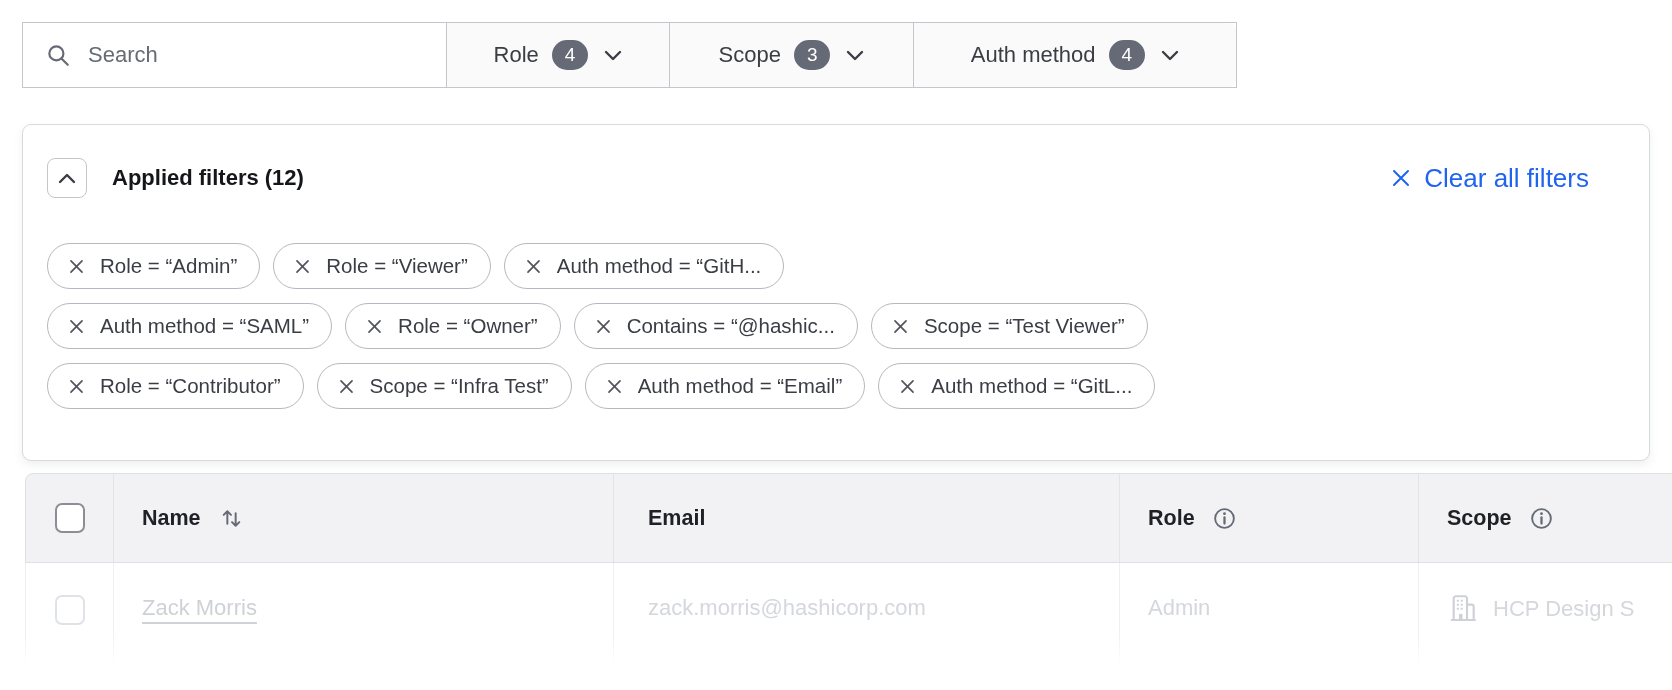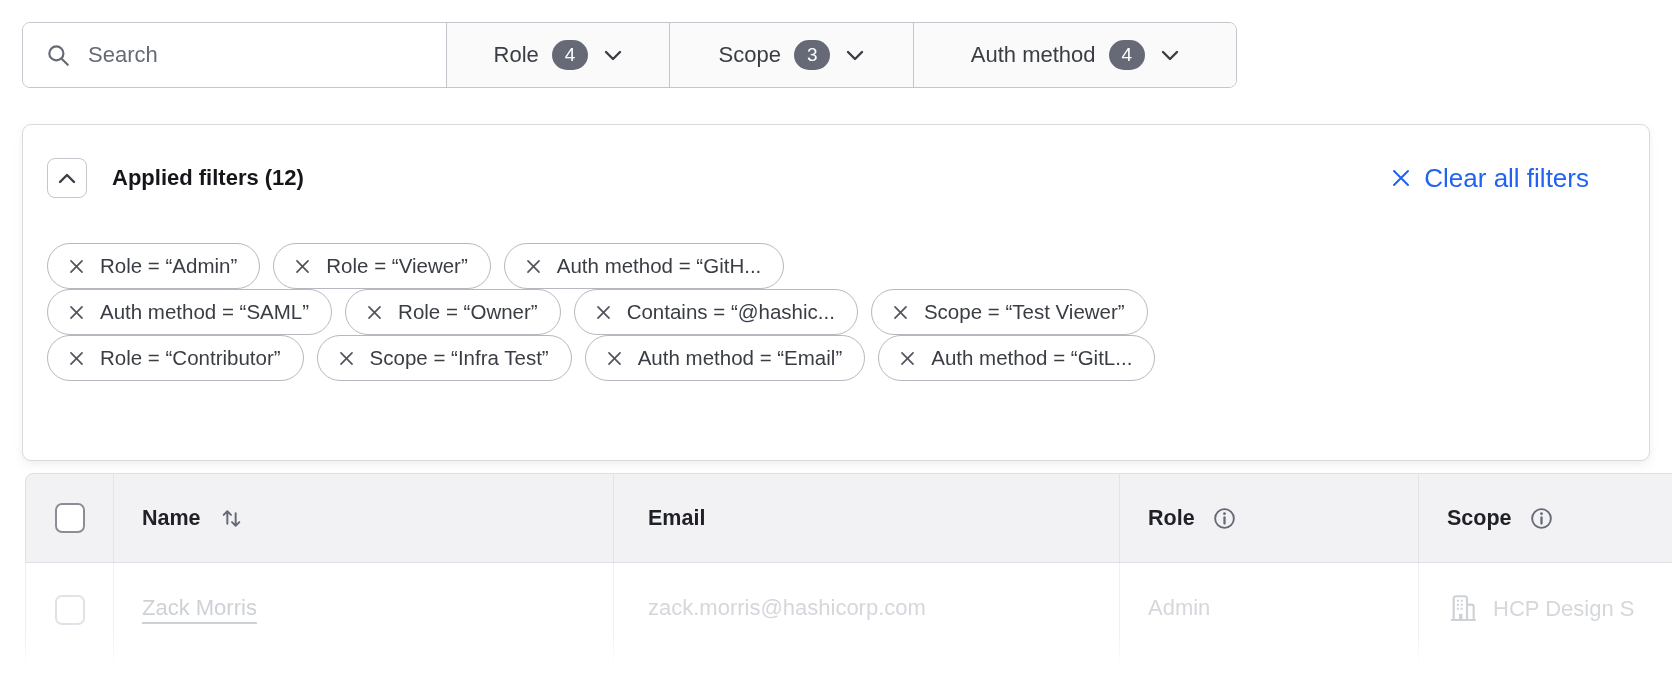--- a/index.html
+++ b/index.html
@@ -6,21 +6,21 @@
   html,body { background:#ffffff; }
   body {
     width:1672px; height:690px; position:relative; overflow:hidden;
     font-family:"Liberation Sans", sans-serif; color:#3b3d45;
   }
 
   
   .topbar {
     position:absolute; left:22px; top:22px; width:1215px; height:66px;
     display:flex; background:#ffffff;
-    border:1.5px solid #c3c6cc; border-radius:8px;
+    border:1.5px solid #c3c6cc; border-radius:0;
   }
   .seg-search {
     flex:0 0 423px; display:flex; align-items:center; gap:17px;
     padding-left:22px; border-radius:7px 0 0 7px; background:#fff;
   }
   .seg-search input {
     border:none; outline:none; background:transparent; flex:1;
     font-family:inherit; font-size:22px; color:#3b3d45; min-width:0;
   }
   .seg-search input::placeholder { color:#656a76; opacity:1; }
@@ -49,21 +49,21 @@
   .toggle-btn {
     width:40px; height:40px; flex:0 0 40px;
     border:1.5px solid #c3c6cc; border-radius:8px; background:#fff;
     display:flex; align-items:center; justify-content:center; cursor:pointer;
   }
   .panel-title { margin-left:25px; font-size:22px; font-weight:700; color:#141619; }
   .clear-link {
     margin-left:auto; margin-right:36px; display:flex; align-items:center; gap:13px;
     color:var(--accent,#1f63f0); font-size:26px; font-weight:500; cursor:pointer;
   }
-  .pill-rows { margin-top:45px; display:flex; flex-direction:column; }
+  .pill-rows { margin-top:45px; display:flex; flex-direction:column; gap:14px; }
   .pill-row { display:flex; gap:13px; }
   .pill {
     display:inline-flex; align-items:center; gap:15px; height:46px;
     padding:0 22px 0 20px; background:#fff;
     border:1.5px solid #b5b8be; border-radius:23px;
     font-size:20.5px; color:#3b3d45; white-space:nowrap; cursor:pointer;
   }
 
   
   .table { position:absolute; left:25px; top:473px; width:1700px; height:217px; }

